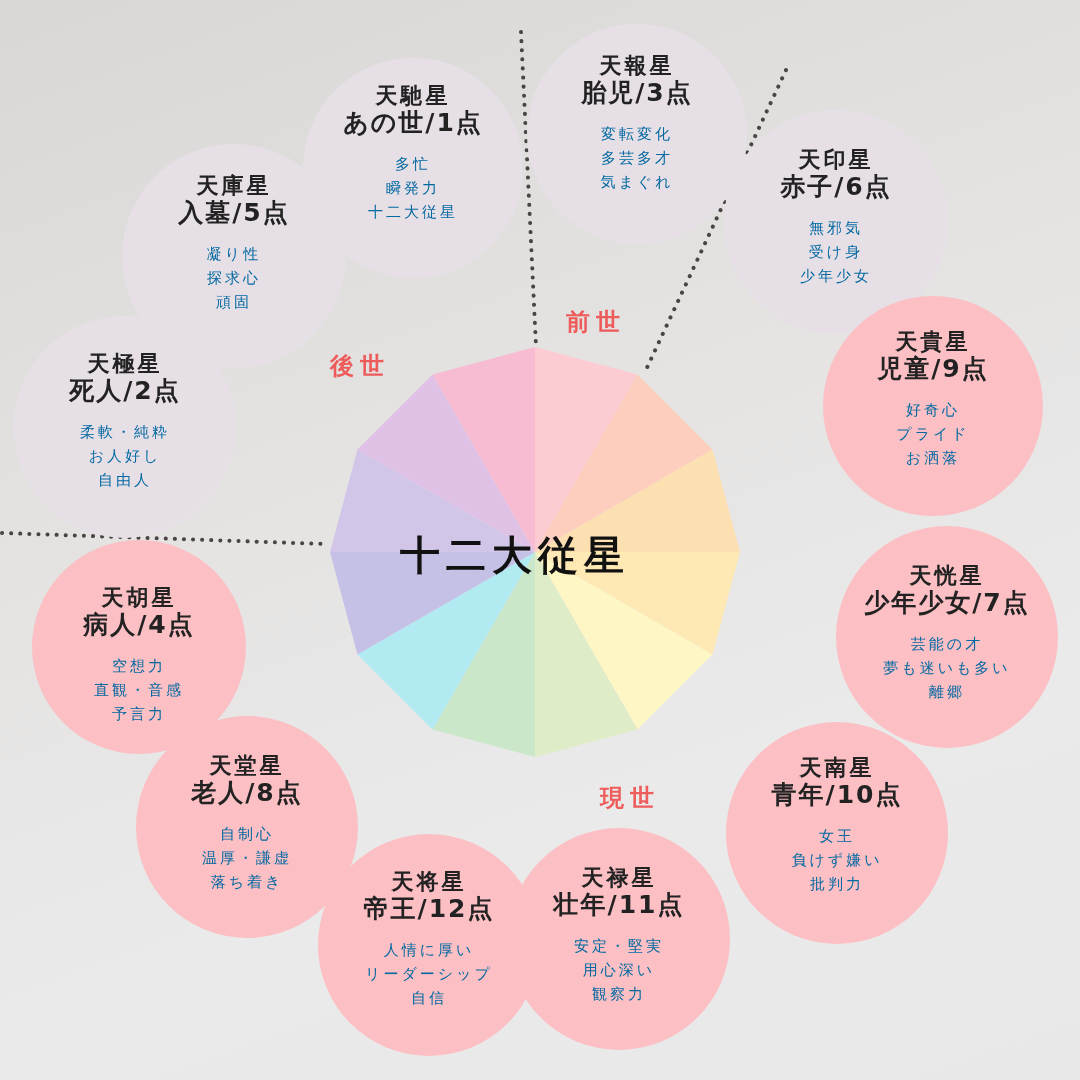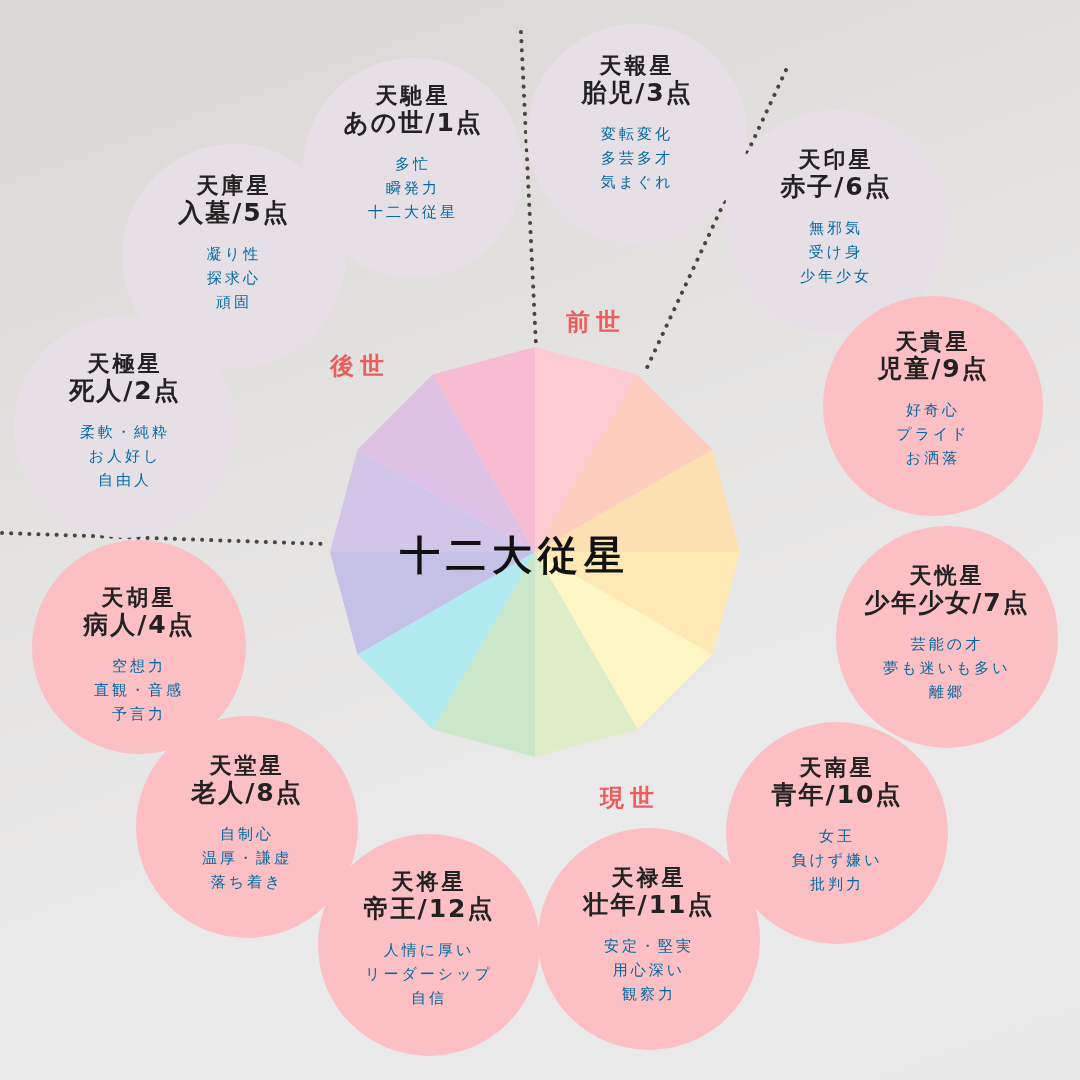--- a/index.html
+++ b/index.html
@@ -119,19 +119,19 @@
   <div class="trait">温厚・謙虚</div>
   <div class="trait">落ち着き</div>
 </div>
 <div class="circle present" style="left:318px;top:834px;width:222px;height:222px;padding-top:34px;">
   <div class="star-name">天将星</div>
   <div class="stage">帝王/12点</div>
   <div class="trait">人情に厚い</div>
   <div class="trait">リーダーシップ</div>
   <div class="trait">自信</div>
 </div>
-<div class="circle present" style="left:538px;top:828px;width:222px;height:222px;padding-top:36px;">
+<div class="circle present" style="left:508px;top:828px;width:222px;height:222px;padding-top:36px;">
   <div class="star-name">天禄星</div>
   <div class="stage">壮年/11点</div>
   <div class="trait">安定・堅実</div>
   <div class="trait">用心深い</div>
   <div class="trait">観察力</div>
 </div>
 
 </body></html>

